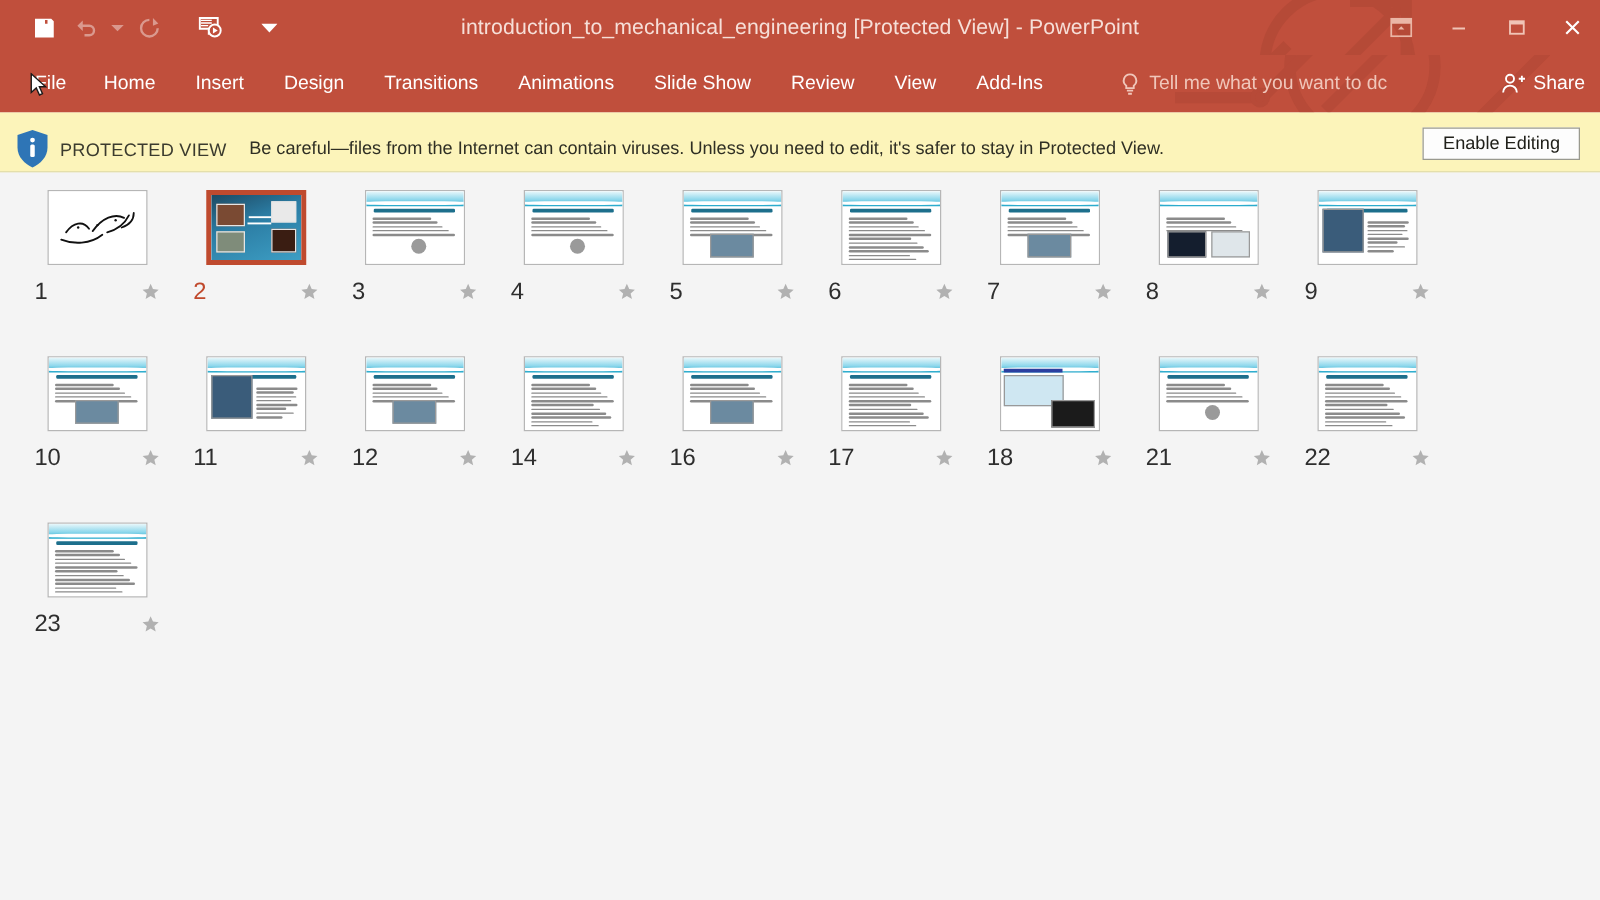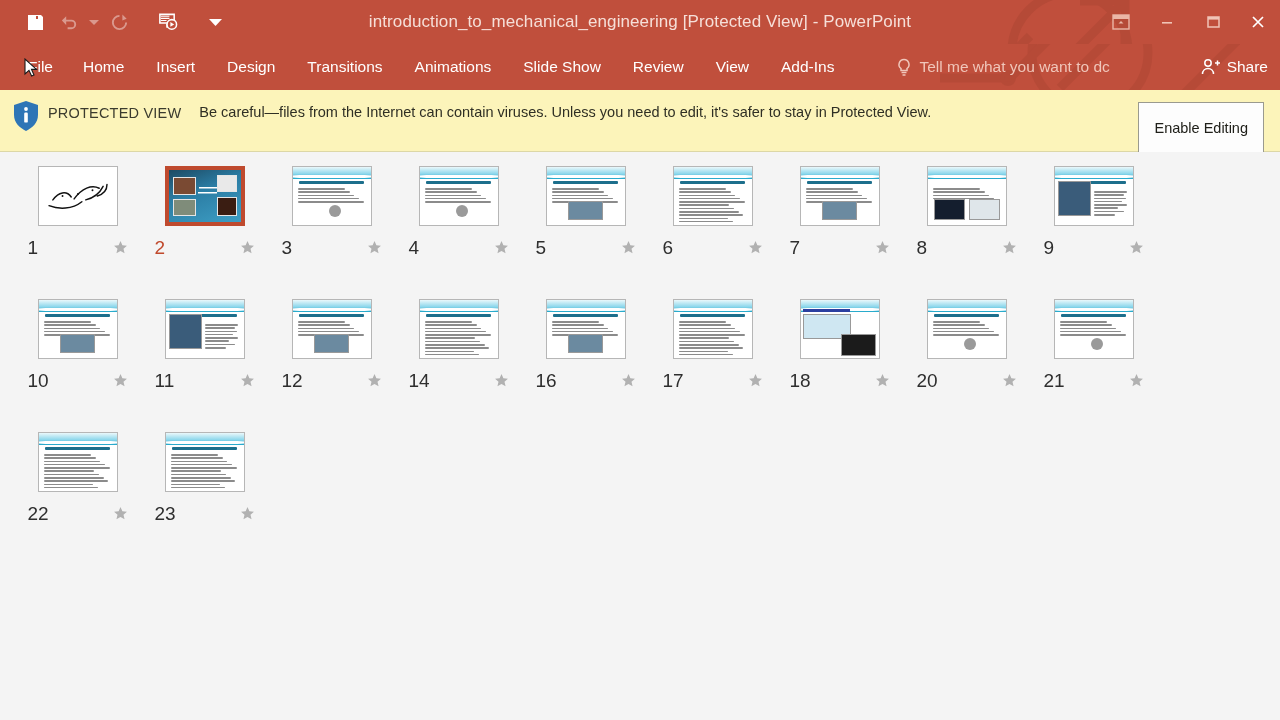--- a/index.html
+++ b/index.html
@@ -84,43 +84,43 @@
   }
   .share {
     position:absolute; right: 0px; top:0; height:46px;
     display:flex; align-items:center; gap:7px;
     color:#fff; font-size:15.5px; padding: 0 12px 0 14px; z-index:3;
   }
   .cursor-arrow { position:absolute; left: 24px; top: 58px; z-index: 9; }
 
   
   .pvbar {
-    height: 62px;
+    height: 48px;
     background: #fcf4ba;
     border-bottom: 1px solid #dcd7a6;
-    display: flex; align-items: flex-start;
+    display: flex; align-items: center;
     padding: 8px 12px 0 12px;
     position: relative;
   }
   .shield { width: 28px; height: 32px; flex: 0 0 28px; margin-top: 2px; }
   .pv-label {
     font-size: 14.5px; color: #3b3b2e; letter-spacing: .2px;
     margin-left: 8px; margin-top: 7px; white-space: nowrap;
     font-family: "Liberation Sans", sans-serif;
   }
   .pv-msg {
     margin-left: 18px; margin-top: 4px;
     font-size: 14.5px; color: #2f2f24; line-height: 1.45;
     max-width: 860px;
   }
   .enable-btn {
     position:absolute; right: 16px; top: 12px;
     background: #fdfdfd; border: 1px solid #9a9a8f;
     color: #20201a; font-size: 14.5px;
-    padding: 17px 15px; white-space: nowrap;
+    padding: 4px 15px; white-space: nowrap;
   }
 
   
   .sorter {
     position: relative;
     height: 561px;
     background: #f4f4f4;
     padding: 14px 0 0 14px;
     overflow: hidden;
   }
@@ -711,45 +711,20 @@
               <i style="width:91%"></i>
               <i style="width:98%"></i>
             </div>
             <svg style="position:absolute;left:34%;top:58%;width:32%;height:34%">
               <circle cx="16" cy="10" r="6" fill="#9a9a9a"></circle>
               <path d="M6 20h22v3H6z" fill="#c28a5a"></path>
             </svg>
           </div>
         </div>
         <div class="meta">
-          <span class="num">20</span>
-          <svg class="star" viewBox="0 0 20 20">
-            <path class="starshape" d="M10 1.3 12.5 7 18.6 7.6 14 11.7 15.4 17.7 10 14.5 4.6 17.7 6 11.7 1.4 7.6 7.5 7z"></path>
-          </svg>
-        </div>
-      </div>
-      <div class="cell">
-        <div class="thumbwrap">
-          <div class="sl">
-            <div class="sl-wave"></div>
-            <div class="sl-title"></div>
-            <div class="sl-lines">
-              <i style="width:70%"></i>
-              <i style="width:77%"></i>
-              <i style="width:84%"></i>
-              <i style="width:91%"></i>
-              <i style="width:98%"></i>
-            </div>
-            <svg style="position:absolute;left:34%;top:58%;width:32%;height:34%">
-              <circle cx="16" cy="10" r="6" fill="#9a9a9a"></circle>
-              <path d="M6 20h22v3H6z" fill="#c28a5a"></path>
-            </svg>
-          </div>
-        </div>
-        <div class="meta">
           <span class="num">21</span>
           <svg class="star" viewBox="0 0 20 20">
             <path class="starshape" d="M10 1.3 12.5 7 18.6 7.6 14 11.7 15.4 17.7 10 14.5 4.6 17.7 6 11.7 1.4 7.6 7.5 7z"></path>
           </svg>
         </div>
       </div>
       <div class="cell">
         <div class="thumbwrap">
           <div class="sl">
             <div class="sl-wave"></div>

